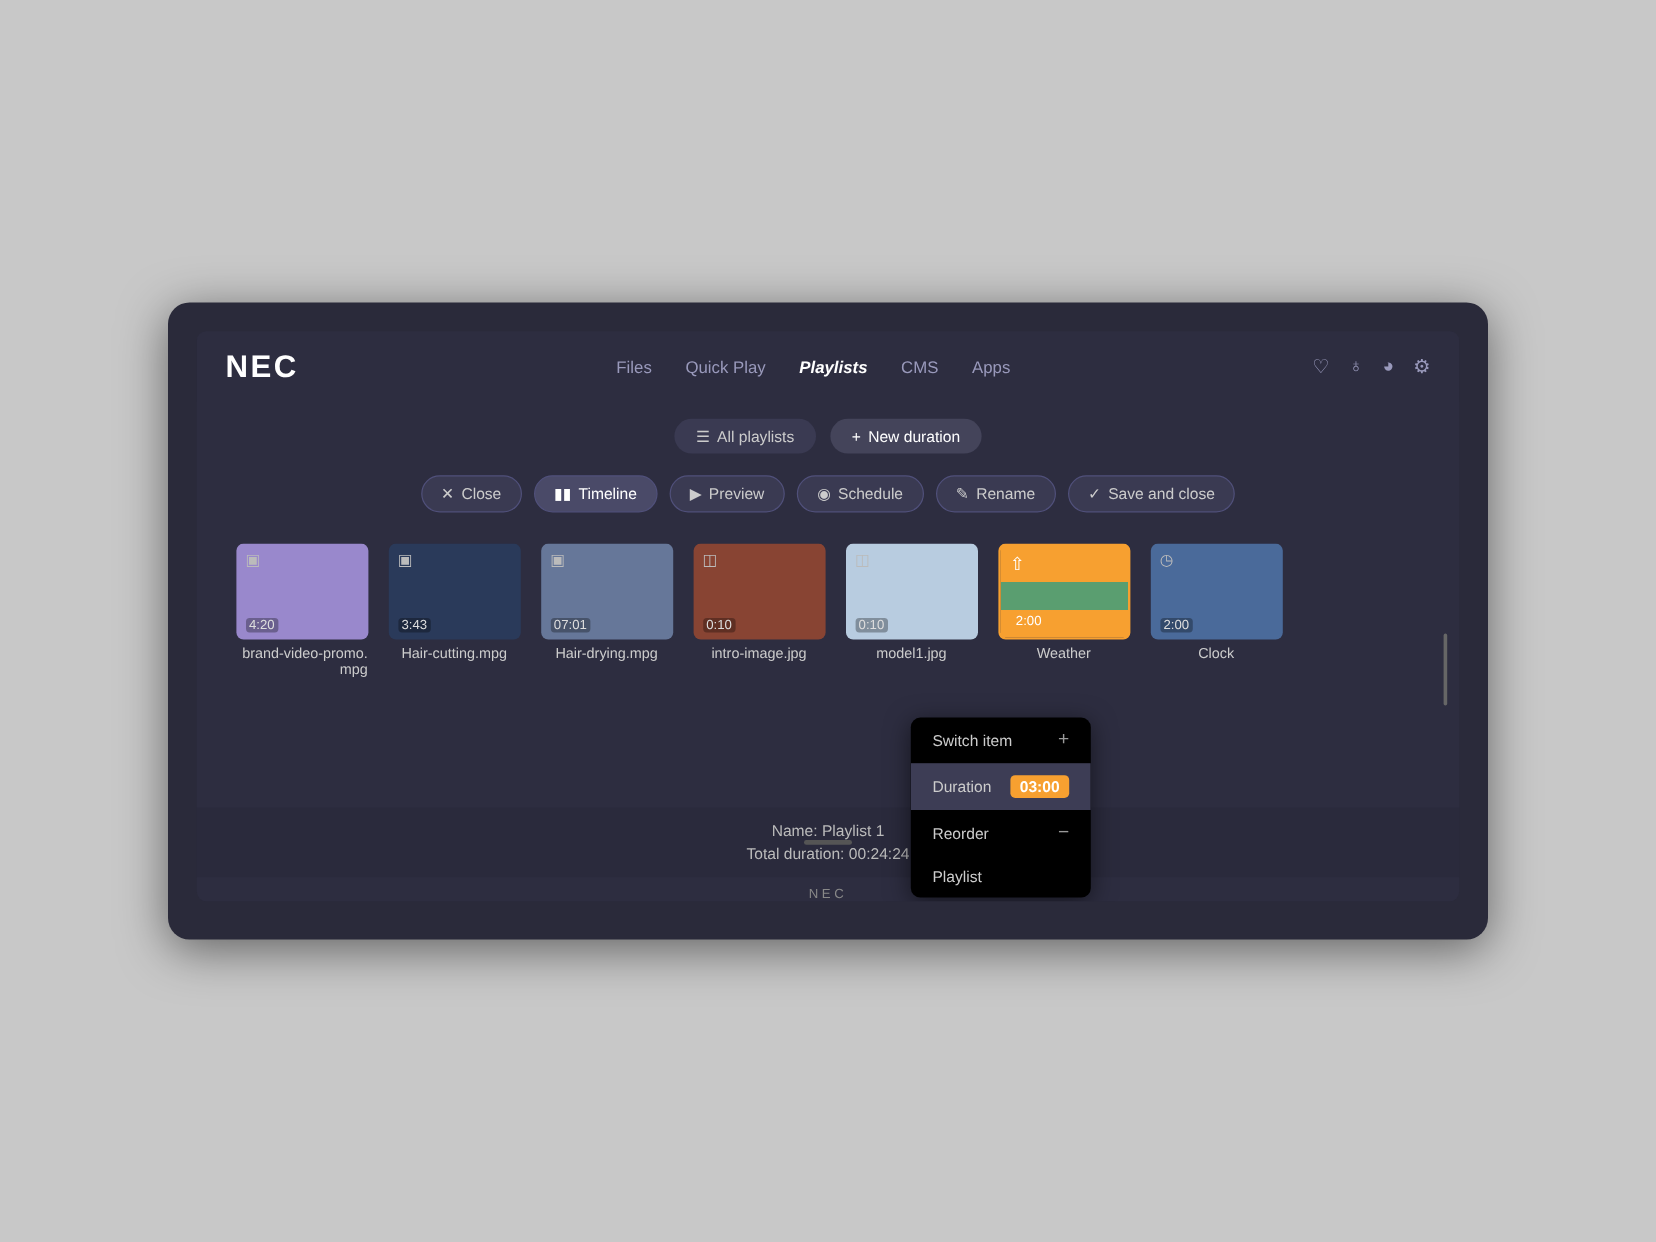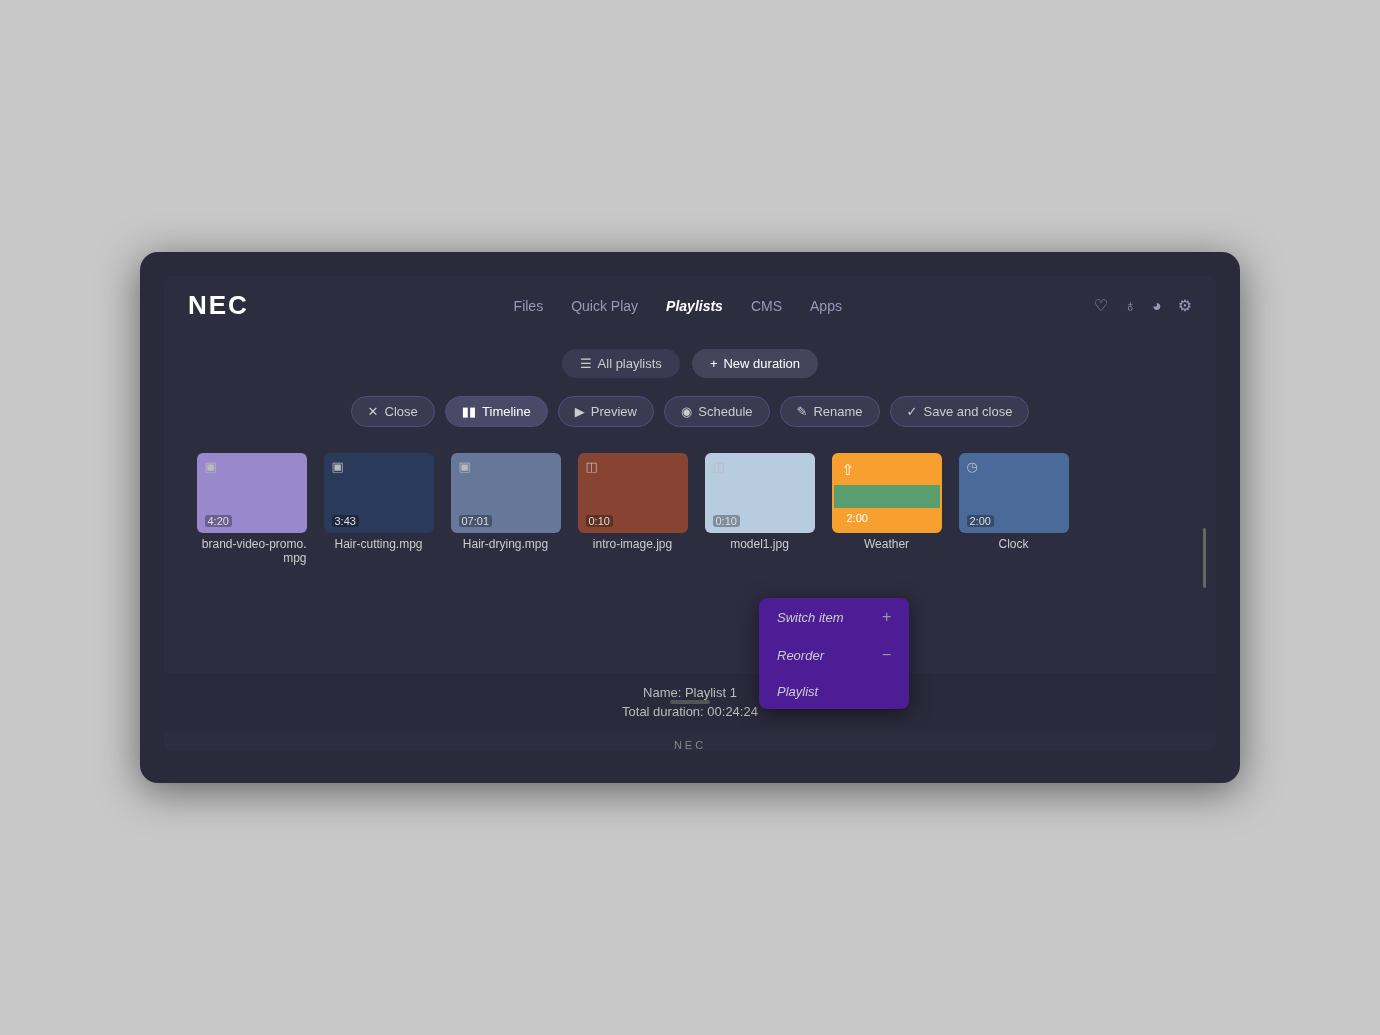--- a/index.html
+++ b/index.html
@@ -187,27 +187,26 @@
       top: 6px;
       left: 8px;
       color: #fff;
       font-size: 15px;
     }
     
     .context-menu {
       position: absolute;
       top: 155px;
       left: 595px;
-      background: #4c1d95;
+      background: #000000;
       border-radius: 8px;
       min-width: 150px;
       box-shadow: 0 4px 20px rgba(0,0,0,0.5);
       z-index: 100;
       overflow: hidden;
-      font-style: italic;
     }
     .ctx-item {
       display: flex;
       align-items: center;
       justify-content: space-between;
       padding: 10px 18px;
       color: #ccc;
       font-size: 13px;
       cursor: pointer;
     }
@@ -388,20 +387,24 @@
 
       </div>
 
       <div class="scrollbar-hint"></div>
 
       <div class="context-menu">
         <div class="ctx-item">
           <span>Switch item</span>
           <span class="ctx-icon">+</span>
         </div>
+        <div class="ctx-item ctx-active">
+          <span>Duration</span>
+          <span class="ctx-duration-val">03:00</span>
+        </div>
         <div class="ctx-item">
           <span>Reorder</span>
           <span class="ctx-icon">−</span>
         </div>
         <div class="ctx-item">
           <span>Playlist</span>
         </div>
 
       </div>
 

